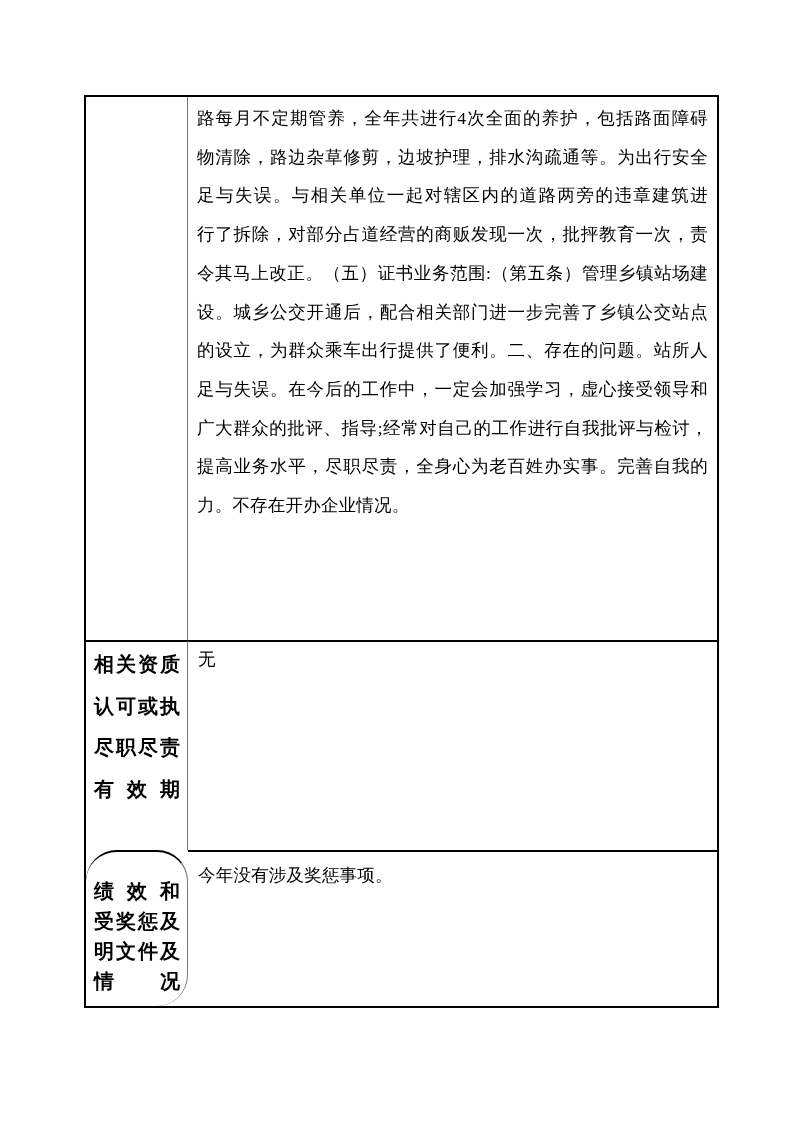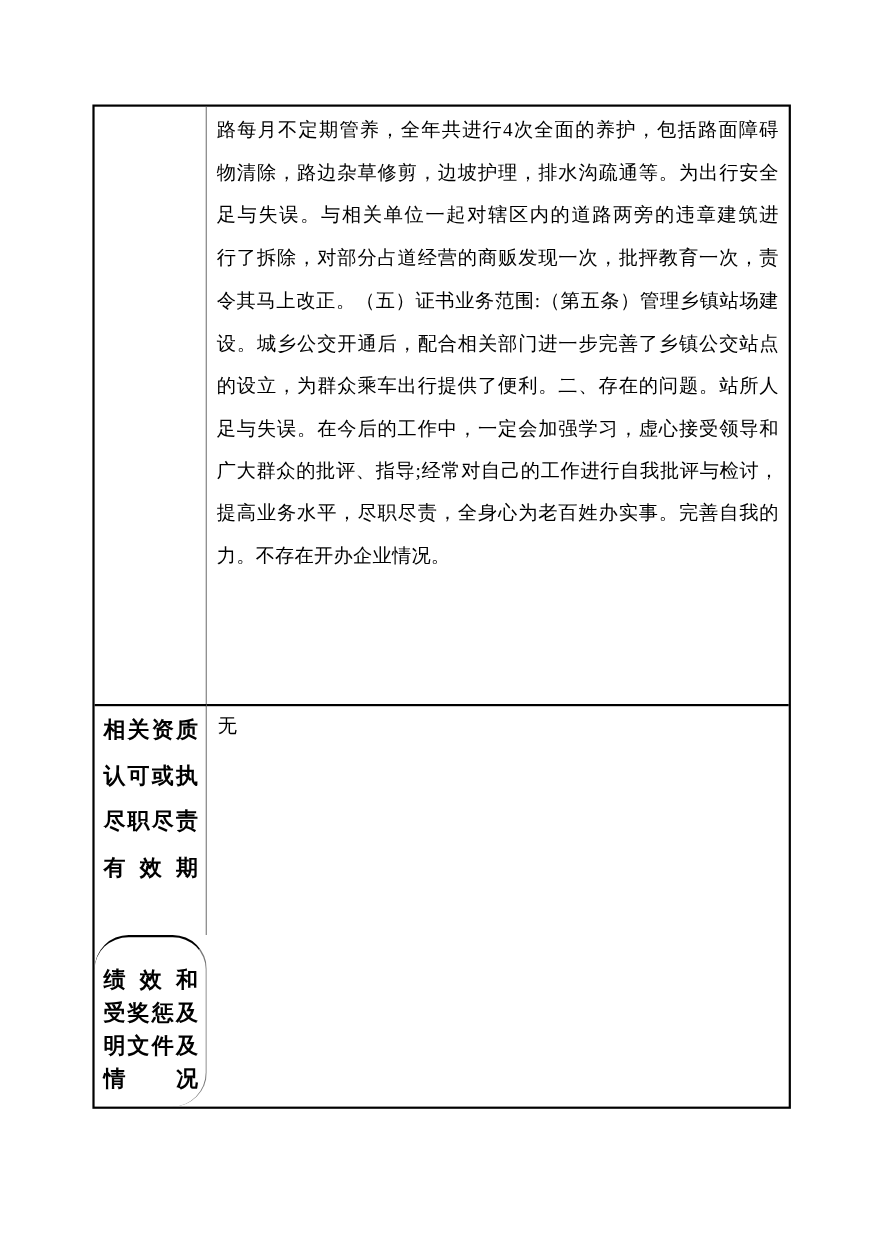--- a/index.html
+++ b/index.html
@@ -93,15 +93,18 @@
     <div class="cell row2 body-cell body-r2">
       <span>无</span>
     </div>
 
     <div class="cell label-col row3 hdr hdr-r3">
       <div class="hdr-line">绩效和</div>
       <div class="hdr-line">受奖惩及</div>
       <div class="hdr-line">明文件及</div>
       <div class="hdr-line">情况</div>
     </div>
+    <div class="cell row3 body-cell body-r3">
+      <span>今年没有涉及奖惩事项。</span>
+    </div>
 
   </div>
 </div>
 
 </body></html>

